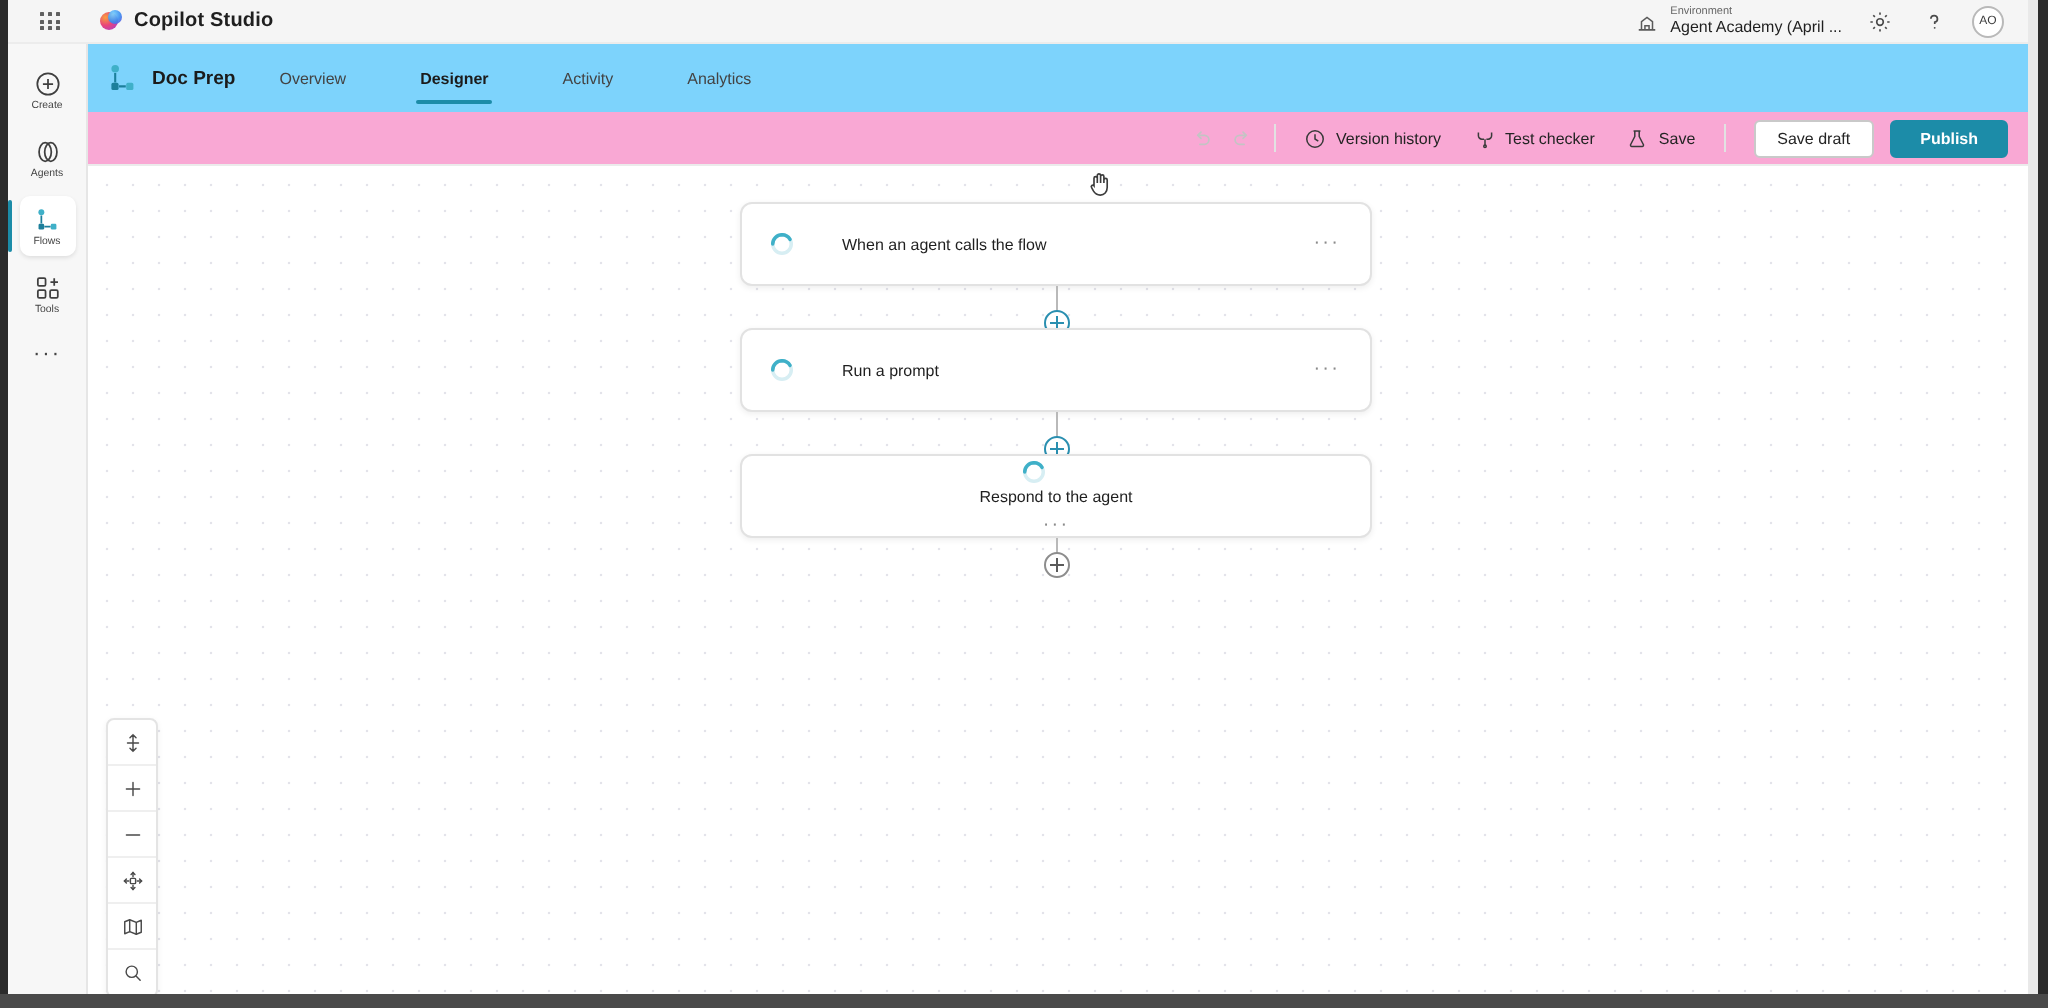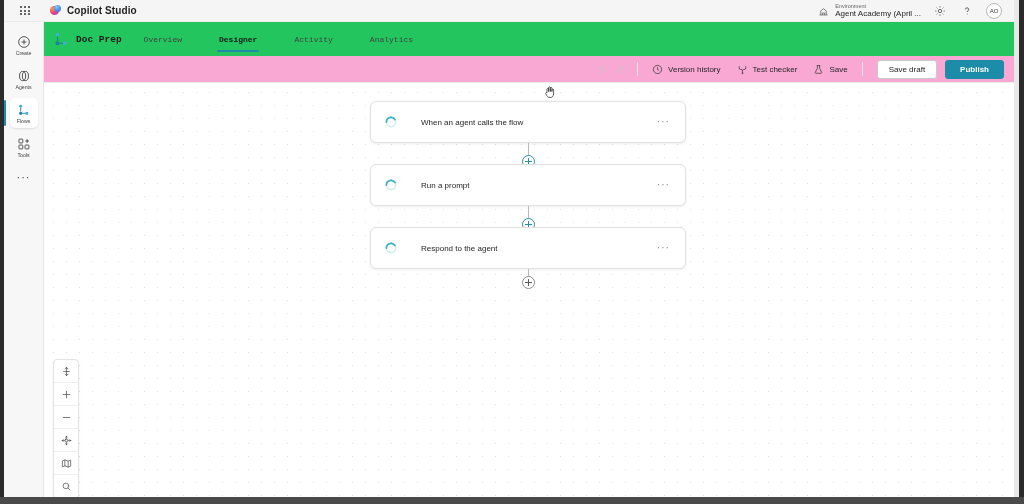--- a/index.html
+++ b/index.html
@@ -83,23 +83,22 @@
   .rail-item.active .ri-box {
     position:absolute; left:6px; top:2px; width:28px; height:30px; background:#ffffff; border-radius:5px;
     box-shadow:0 1px 2px rgba(0,0,0,.10);
   }
   .rail-item.active .ri-ico, .rail-item.active .ri-lbl { position:relative; z-index:2; }
   .rail-more { width:40px; height:26px; display:flex; align-items:center; justify-content:center; cursor:pointer; color:#444; font-size:11px; letter-spacing:1px; }
 
   
   .flowhead {
     position:absolute; left:44px; top:22px; right:10px; height:34px;
-    background:#22c55e; display:flex; align-items:center; padding-left:8px;
+    background:#7dd3fc; display:flex; align-items:center; padding-left:8px;
     z-index:20;
-    font-family:Liberation Mono, monospace;
   }
   .flow-ico { width:18px; height:18px; margin-right:6px; display:flex; align-items:center; justify-content:center; }
   .flow-title { font-size:9.5px; font-weight:bold; color:#1b1b1b; margin-right:12px; }
   .tabs { display:flex; align-items:center; gap:17px; height:34px; }
   .tab {
     position:relative; font-size:8px; color:#434343; padding:0 10px; height:34px;
     display:flex; align-items:center; cursor:pointer;
   }
   .tab.active { color:#1b1b1b; font-weight:bold; }
   .tab.active .tab-ul { position:absolute; left:8px; right:8px; bottom:4px; height:2px; background:#1c8ca8; border-radius:2px; }
@@ -431,21 +430,21 @@
 
     <div class="connector" style="top:123px; height:37px;">
       <span class="line" style="height:37px;"></span>
       <span class="plus-btn teal" style="top:12px;">
         <span class="pv"></span>
           <span class="ph"></span>
       </span>
       <span class="arrow-head" style="top:32px;"></span>
     </div>
 
-    <div class="node" style="top:144px;">
+    <div class="node" style="top:144px;flex-direction:column;">
       <span class="node-ico">
         <svg width="14" height="14" viewBox="0 0 16 16" fill="none">
           <circle cx="8" cy="8" r="5.3" stroke="#d7eef3" stroke-width="2"></circle>
           <path d="M8 2.7a5.3 5.3 0 0 1 4.6 2.65" stroke="#3fb0c8" stroke-width="2" stroke-linecap="round"></path>
           <path d="M2.7 8A5.3 5.3 0 0 1 8 2.7" stroke="#3fb0c8" stroke-width="2" stroke-linecap="round"></path>
         </svg>
       </span>
       <span class="node-label">Respond to the agent</span>
       <span class="node-more">···</span>
     </div>

